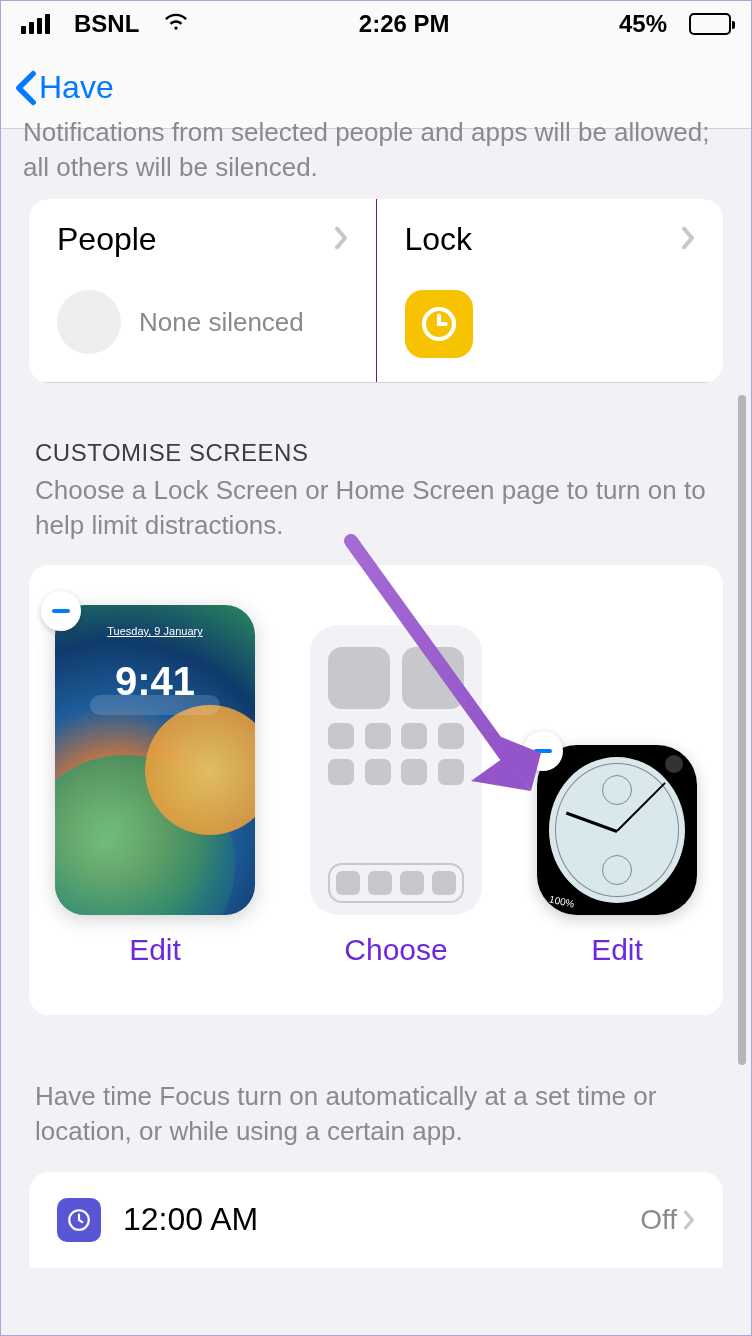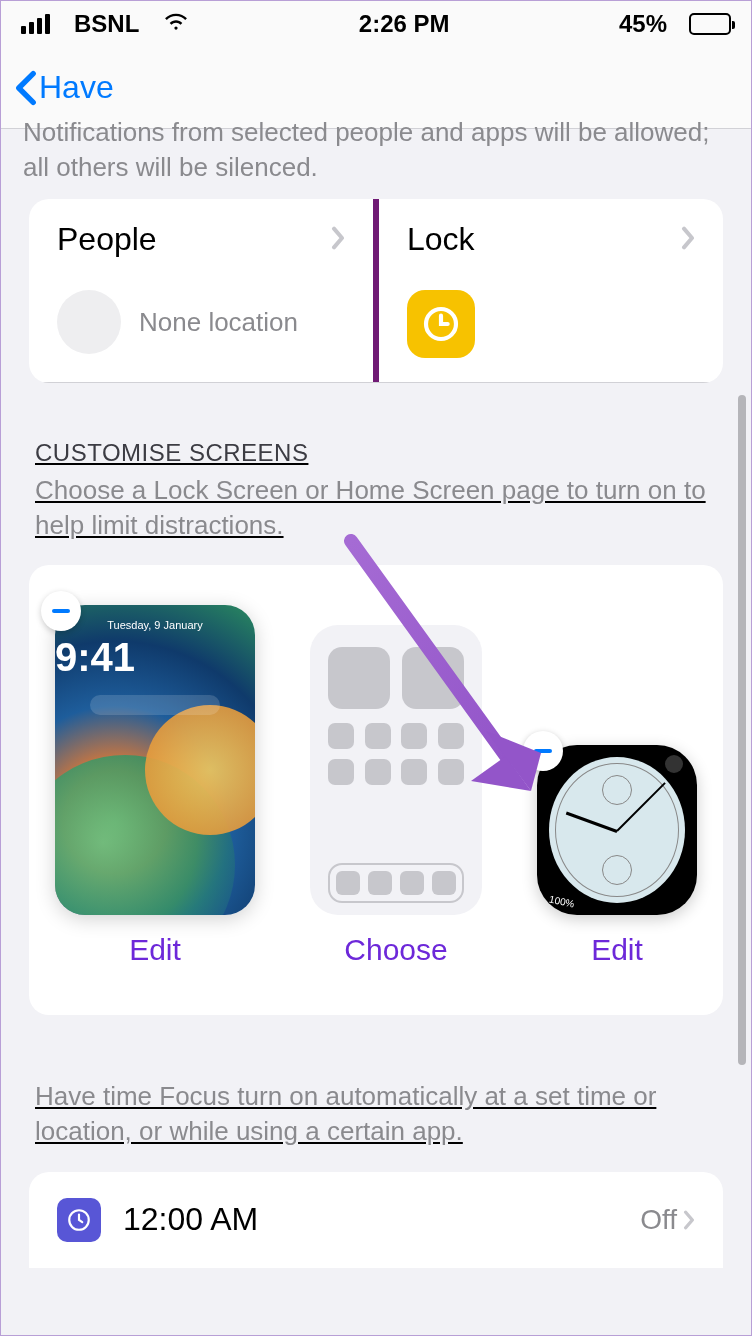--- a/index.html
+++ b/index.html
@@ -51,44 +51,44 @@
   .desc-text {
     color:#8a8a8e; font-size:26px; line-height:1.35; padding: 0 34px 14px 34px;
   }
   .desc-truncated { margin-top: -14px; padding-left: 22px; }
   
   .card {
     background:#fff; margin: 0 28px; border-radius:20px; overflow:hidden;
   }
   .two-col { display:flex; }
   .col { flex:1; padding:22px 28px 24px 28px; }
-  .col:first-child { border-right:6px solid #701a75; }
+  .col:first-child { border-right:1px solid #701a75; }
   .col-header { display:flex; align-items:center; justify-content:space-between; }
   .col-title { font-size:32px; font-weight:400; color:#000;}
   .chev { color:#c7c7cc; }
   .chev svg { width:14px; height:24px;}
   .col-body { display:flex; align-items:center; gap:18px; margin-top:32px;}
   .gray-circle { width:64px; height:64px; border-radius:50%; background:#eeeef0;}
   .none-allowed { color:#8a8a8e; font-size:26px; }
   .app-icon { width:68px; height:68px; border-radius:18px; background:#f7c200; display:flex; align-items:center; justify-content:center;}
   .app-icon svg { width:40px; height:40px; }
   .row-sep { height:1px; background:#d1d1d6;}
   .row { padding: 26px 28px; display:flex; align-items:center; justify-content:space-between;}
   .row-title { font-size:32px; font-weight:400; color:#000;}
   
-  .section-head { padding: 56px 34px 4px 34px; text-decoration: underline;}
+  .section-head { padding: 56px 34px 4px 34px;}
   .section-title { font-size:24px; letter-spacing:0.5px; color:#3c3c43; font-weight:400; margin-bottom:6px;}
   .section-sub { font-size:26px; color:#8a8a8e; line-height:1.35;}
   
   .screens { background:#fff; margin:18px 28px 0 28px; border-radius:20px; padding:40px 26px 48px 26px; display:flex; gap:20px; align-items:flex-end; justify-content:space-between;}
   .screen-item { display:flex; flex-direction:column; align-items:center; gap:18px; position:relative;}
   .screen-action { color:#6d28d9; font-size:30px; font-weight:400;}
   .phone-frame { width:200px; height:310px; border-radius:30px; background: radial-gradient(circle at 30% 70%, #f5b74f 0%, #e97b2f 20%, #1e5d9b 45%, #0f3a6b 70%, #2a8a5f 100%); position:relative; box-shadow:0 4px 20px rgba(0,0,0,0.18); overflow:hidden;}
-  .phone-frame .date { position:absolute; top:14px; width:100%; text-align:center; color:#fff; font-size:11px;}
-  .phone-frame .time { position:absolute; top:30px; width:100%; text-align:left; color:#fff; font-size:40px; font-weight:600;}
+  .phone-frame .date { position:absolute; top:20px; width:100%; text-align:center; color:#fff; font-size:11px;text-decoration:underline;}
+  .phone-frame .time { position:absolute; top:54px; width:100%; text-align:center; color:#fff; font-size:40px; font-weight:600;}
   .phone-frame .widget { position:absolute; top:90px; left:50%; transform:translateX(-50%); width:130px; height:20px; background:rgba(255,255,255,0.15); border-radius:10px;}
   .phone-orb { position:absolute; width:220px; height:220px; border-radius:50%; background: radial-gradient(circle at 40% 40%, #52c28a, #2f9565 50%, #1b5a8c 80%); left:-40px; bottom:-60px; opacity:0.8;}
   .phone-orb2 { position:absolute; width:130px; height:130px; border-radius:50%; background: radial-gradient(circle, #f1c85d, #e18a30); right:-20px; top:100px; opacity:0.9;}
   .remove-badge { position:absolute; width:40px; height:40px; background:#fff; border-radius:50%; top:-14px; left:-14px; display:flex; align-items:center; justify-content:center; box-shadow:0 2px 6px rgba(0,0,0,0.2); z-index:5;}
   .remove-badge::after { content:""; width:18px; height:4px; background:#007aff; border-radius:2px;}
   .home-frame { width:172px; height:290px; border-radius:28px; background:#f2f2f6; padding:22px 18px 12px 18px; display:flex; flex-direction:column; justify-content:space-between; position:relative;}
   .home-widgets { display:flex; gap:12px;}
   .widget-lg { width:62px; height:62px; background:#c7c7cc; border-radius:14px;}
   .home-grid { display:grid; grid-template-columns:repeat(4,1fr); gap:10px; margin-top:14px;}
   .home-grid span { width:26px; height:26px; background:#c7c7cc; border-radius:7px;}
@@ -162,21 +162,21 @@
         <div class="col-header">
           <span class="col-title">People</span>
           <span class="chev">
             <svg viewBox="0 0 10 18" fill="none" stroke="#c7c7cc" stroke-width="3" stroke-linecap="round" stroke-linejoin="round">
                 <polyline points="2,2 8,9 2,16"></polyline>
               </svg>
           </span>
         </div>
         <div class="col-body">
           <div class="gray-circle"></div>
-          <span class="none-allowed">None location</span>
+          <span class="none-allowed">None silenced</span>
         </div>
       </div>
       <div class="col">
         <div class="col-header">
           <span class="col-title">Lock</span>
           <span class="chev">
             <svg viewBox="0 0 10 18" fill="none" stroke="#c7c7cc" stroke-width="3" stroke-linecap="round" stroke-linejoin="round">
                 <polyline points="2,2 8,9 2,16"></polyline>
               </svg>
           </span>

